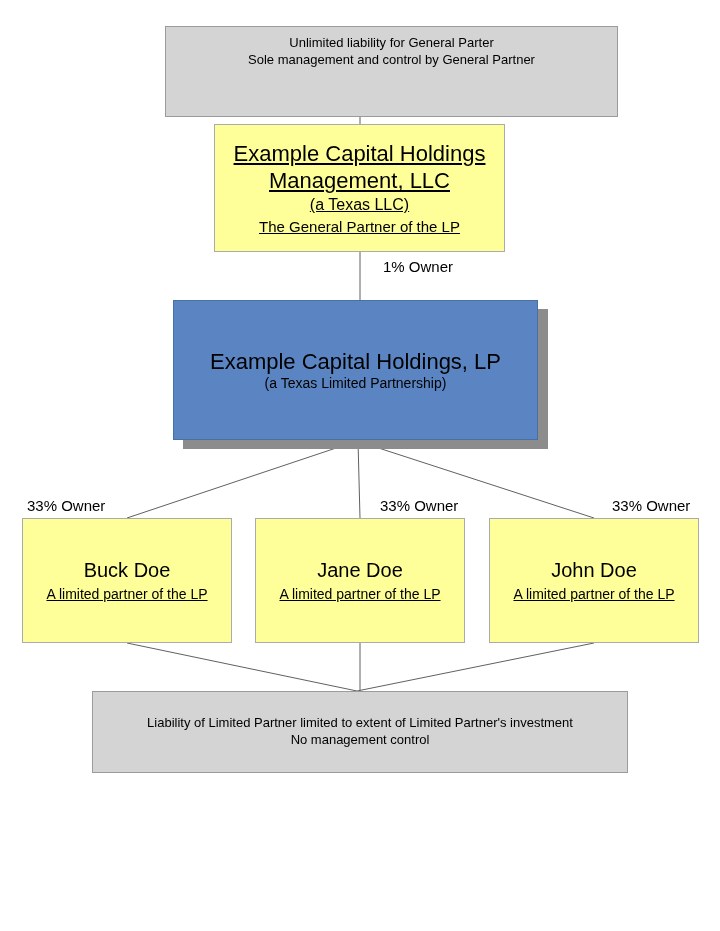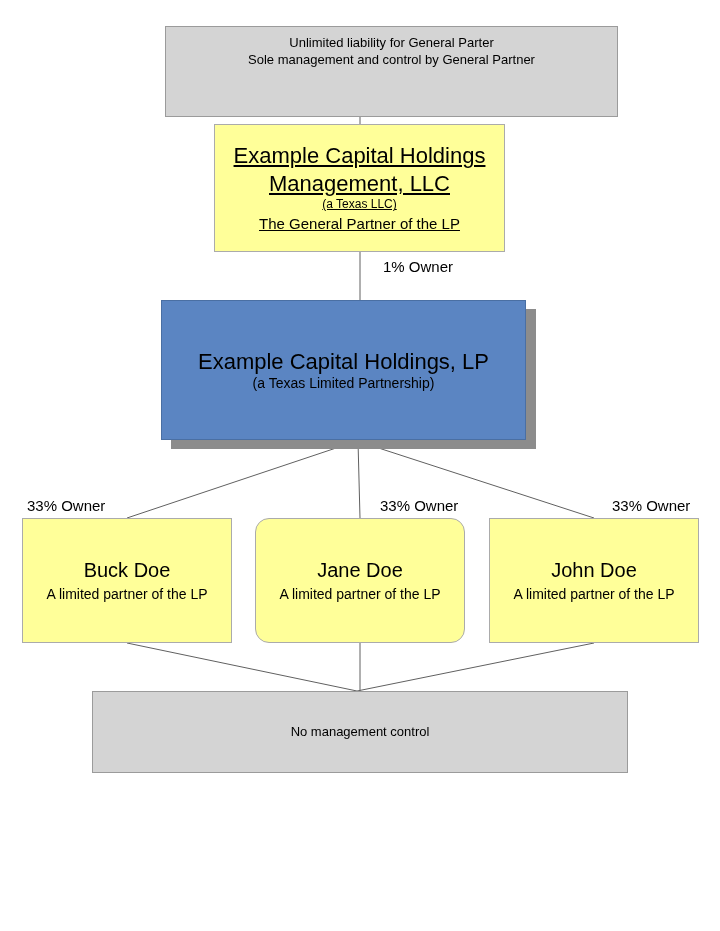--- a/index.html
+++ b/index.html
@@ -40,39 +40,39 @@
   }
   .top-note   { left: 133px; top: 26px;  width: 453px; height: 91px; padding-top: 8px; justify-content: flex-start; margin-left: 32px; }
   .bottom-note{ left: 92px;  top: 691px; width: 536px; height: 82px; }
   .gp-box {
     left: 214px; top: 124px; width: 291px; height: 128px;
     background: var(--partner-bg, #ffff99);
     border: 1px solid var(--partner-border, #ababab);
     text-decoration: underline;
   }
   .gp-title { font-size: 22px; line-height: 1.25; }
-  .gp-sub   { font-size: 12px; line-height: 1.3; }
+  .gp-sub   { font-size: 16px; line-height: 1.3; }
   .gp-sub2  { font-size: 15px; line-height: 1.3; margin-top: 1px; }
   .lp-box {
-    left: 161px; top: 300px; width: 365px; height: 140px;
+    left: 173px; top: 300px; width: 365px; height: 140px;
     background: var(--lp-bg, #5b85c2);
     border: 1px solid #4a6fa3;
     box-shadow: 10px 9px 0 var(--lp-shadow, #8c8c8c);
   }
   .lp-title { font-size: 22px; }
   .lp-sub   { font-size: 14px; }
   .partner {
     top: 518px; width: 210px; height: 125px;
     background: var(--partner-bg, #ffff99);
     border: 1px solid var(--partner-border, #ababab);
   }
   .partner .name { font-size: 20px; }
-  .partner .desc { font-size: 14px; margin-top: 4px; }
+  .partner .desc { font-size: 14px; margin-top: 4px; text-decoration: underline; }
   .p0 { left: 22px; }
-  .p1 { left: 255px; border-radius: 14px; }
+  .p1 { left: 255px; }
   .p2 { left: 489px; }
   .owner-label {
     position: absolute;
     font-size: 15px;
     white-space: nowrap;
   }
   .lbl-gp  { left: 383px; top: 258px; text-align: center; }
   .lbl-p0  { left: 27px;  top: 497px; }
   .lbl-p1  { left: 380px; top: 497px; }
   .lbl-p2  { left: 612px; top: 497px; }
@@ -125,16 +125,17 @@
     <div class="name">Jane Doe</div>
     <div class="desc">A limited partner of the LP</div>
   </div>
 
   <div class="box partner p2">
     <div class="name">John Doe</div>
     <div class="desc">A limited partner of the LP</div>
   </div>
 
   <div class="box note bottom-note">
+    <div>Liability of Limited Partner limited to extent of Limited Partner's investment</div>
     <div>No management control</div>
   </div>
 
 </div>
 
 </body></html>

